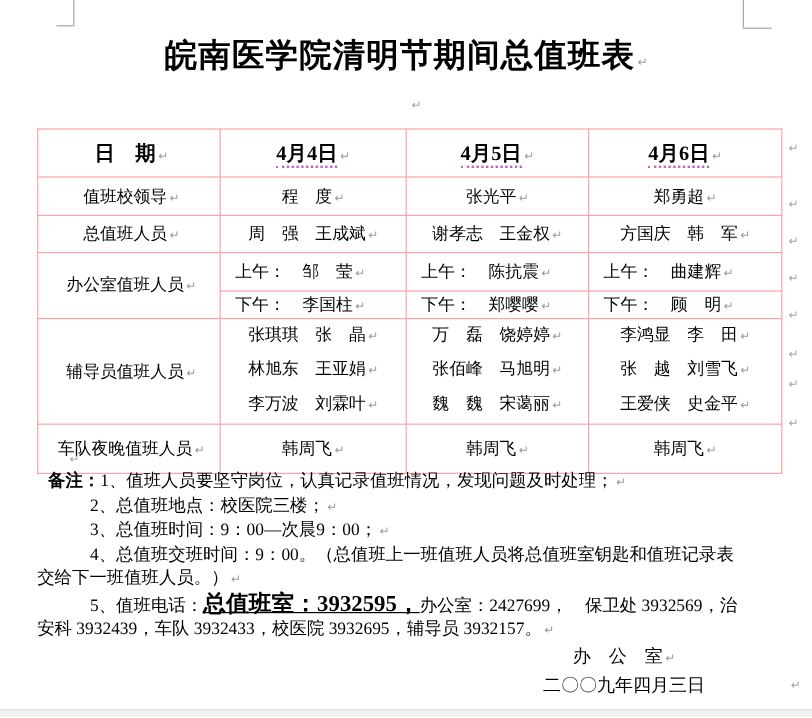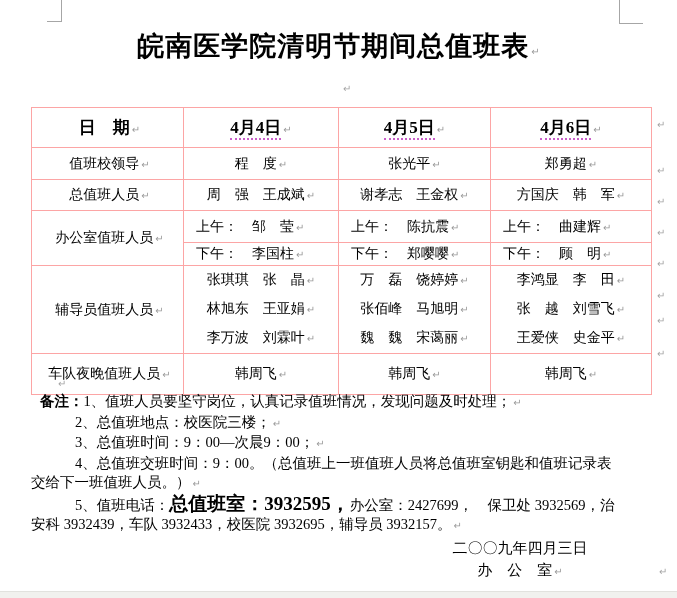--- a/index.html
+++ b/index.html
@@ -30,21 +30,21 @@
   #duty-table tr.header-row td{font-weight:bold;font-size:17px;}
   .date-underline{border-bottom:2px dotted #c95fc9;padding-bottom:1px;}
   .cell-line{line-height:28px;white-space:nowrap;}
   
   #notes{position:absolute;left:31px;top:392px;width:625px;font-size:14.5px;}
   #notes .nline{line-height:19.5px;white-space:nowrap;}
   .ind1{padding-left:9px;}
   .ind2{padding-left:44px;}
   .bold{font-weight:bold;}
   #note5a{line-height:26px;}
-  .big-phone{font-size:19px;font-weight:bold;}
+  .big-phone{font-size:19px;font-weight:bold;text-decoration:underline;}
   
   #footer{position:absolute;left:430px;top:537px;width:180px;text-align:center;font-size:15px;}
   #footer .fline{line-height:22px;white-space:nowrap;}
   
   #bottom-strip{position:absolute;left:0;bottom:0;width:677px;height:6px;background:#f1f1ee;border-top:1px solid #e2e2de;}
 </style>
 </head>
 <body>
 
 <div id="page">
@@ -137,20 +137,20 @@
     <div class="nline ind1"><span class="bold">备注：</span><span>1、值班人员要坚守岗位，认真记录值班情况，发现问题及时处理；</span><span class="pilcrow">↵</span></div>
     <div class="nline ind2"><span>2、总值班地点：校医院三楼；</span><span class="pilcrow">↵</span></div>
     <div class="nline ind2"><span>3、总值班时间：9：00—次晨9：00；</span><span class="pilcrow">↵</span></div>
     <div class="nline ind2"><span>4、总值班交班时间：9：00。（总值班上一班值班人员将总值班室钥匙和值班记录表</span></div>
     <div class="nline"><span>交给下一班值班人员。）</span><span class="pilcrow">↵</span></div>
     <div class="nline ind2" id="note5a"><span>5、值班电话：</span><span class="big-phone">总值班室：3932595，</span><span>办公室：2427699，　保卫处 3932569，治</span></div>
     <div class="nline"><span>安科 3932439，车队 3932433，校医院 3932695，辅导员 3932157。</span><span class="pilcrow">↵</span></div>
   </div>
 
   <div id="footer">
+    <div class="fline"><span>办　公　室</span><span class="pilcrow">↵</span></div>
     <div class="fline"><span>二〇〇九年四月三日</span></div>
-    <div class="fline"><span>办　公　室</span><span class="pilcrow">↵</span></div>
   </div>
   <span class="abs-pilcrow" style="left:659px;top:567px;">↵</span>
 
   <div id="bottom-strip"></div>
 
 </div>
 
 </body></html>

